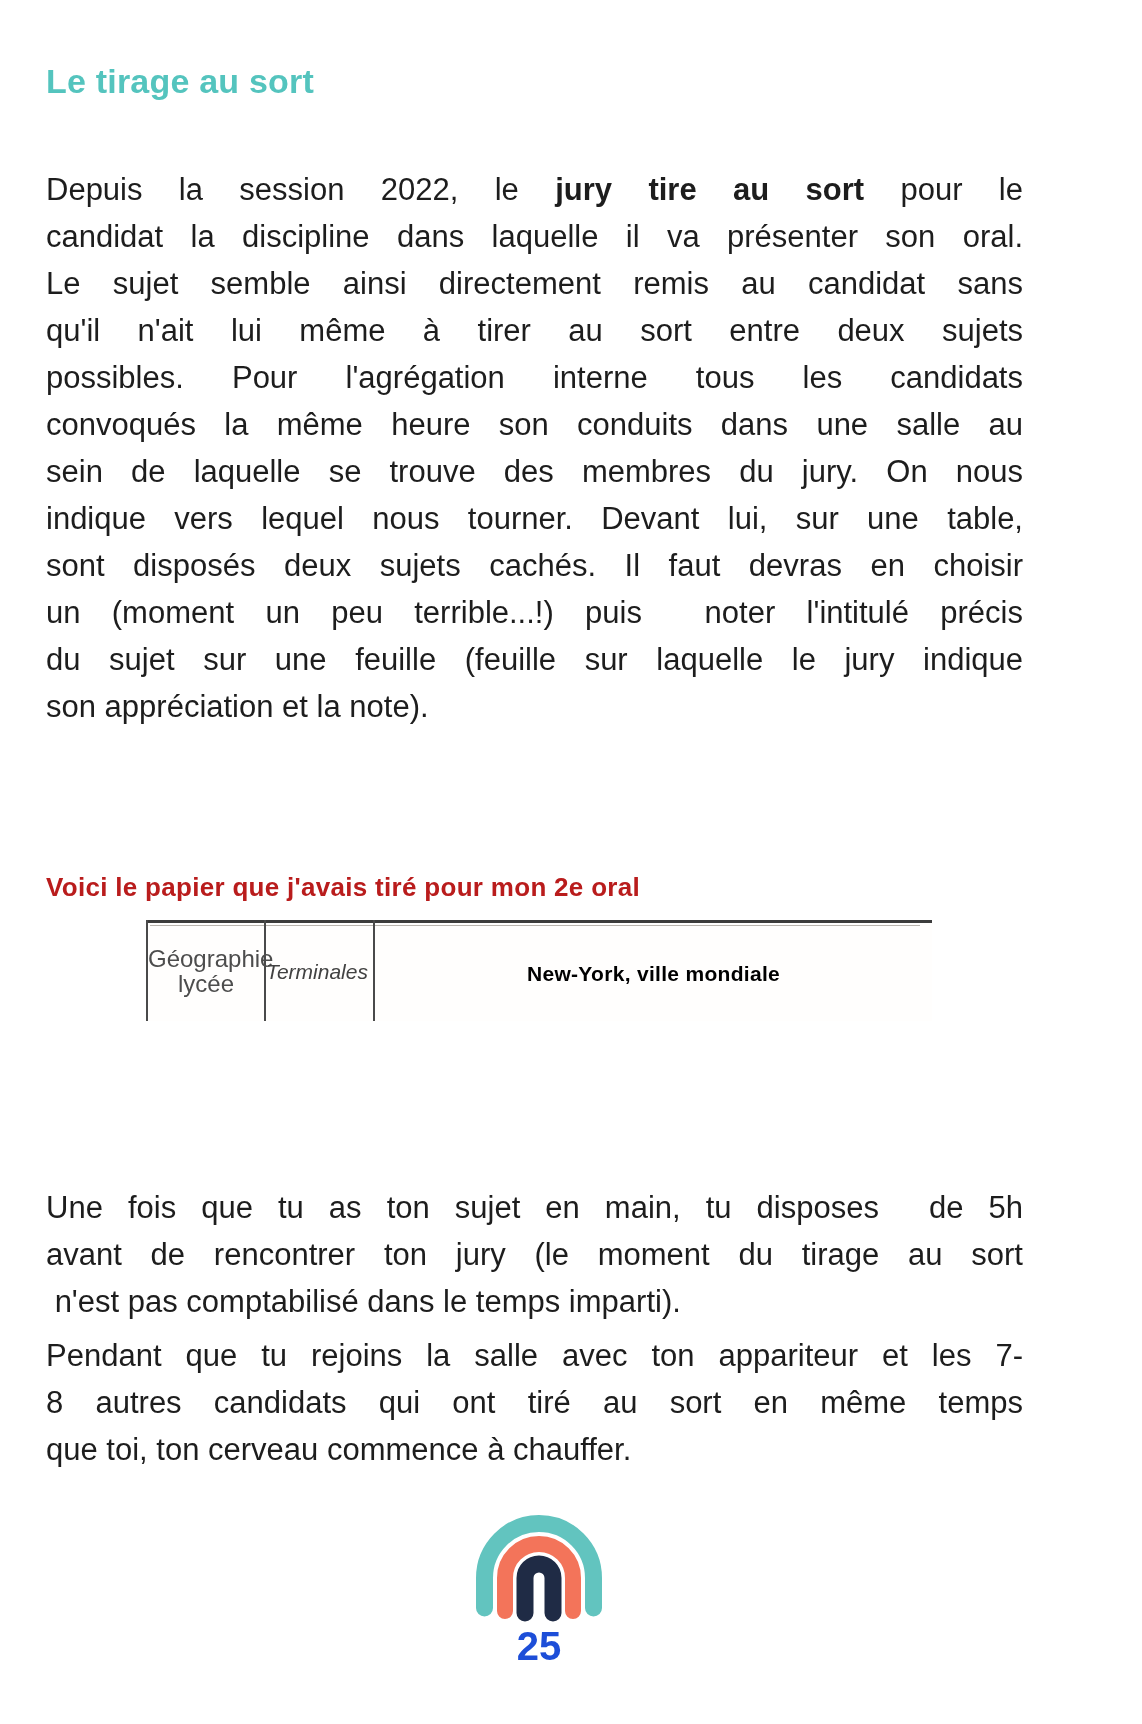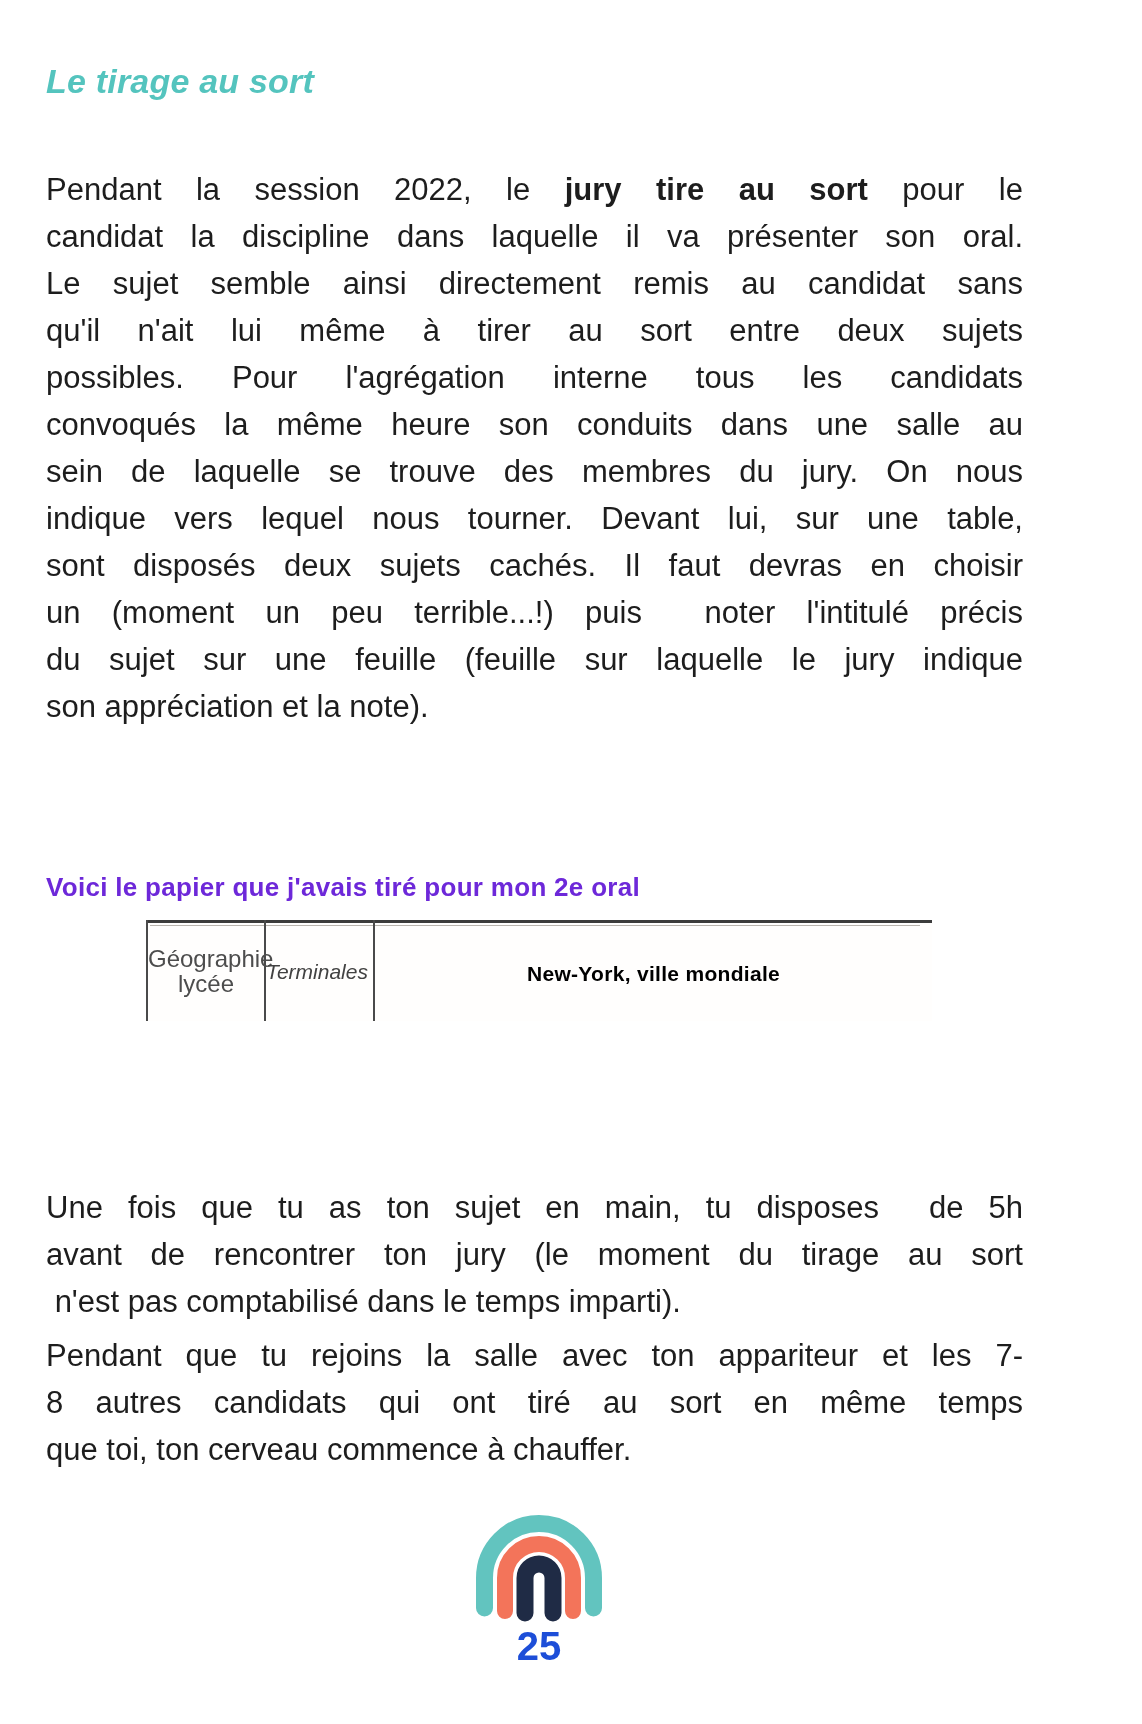--- a/index.html
+++ b/index.html
@@ -13,21 +13,20 @@
     overflow:hidden;
   }
   
   #heading{
     position:absolute;
     left:46px; top:62px;
     font-size:34px;
     font-weight:700;
     color:#54c4be;
     letter-spacing:0.2px;
-    font-style:italic;
   }
   
   .para{
     position:absolute;
     left:46px;
     width:977px;
     font-size:31px;
     line-height:47px;
     color:#1d1d1d;
   }
@@ -43,21 +42,21 @@
   #para1{top:166px;}
   #para2{top:1184px;}
   #para3{top:1332px;}
   .line b{font-weight:700;}
   
   #scan-caption{
     position:absolute;
     left:46px; top:872px;
     font-size:26px;
     font-weight:700;
-    color:#6d28d9;
+    color:#b91c1c;
     letter-spacing:0.3px;
   }
   
   #scan{
     position:absolute;
     left:146px; top:920px;
     width:786px; height:101px;
     background:#fffefd;
   }
   #scan .topline{
@@ -117,21 +116,21 @@
   }
 </style>
 </head>
 <body>
 
 <div id="page">
 
   <div id="heading">Le tirage au sort</div>
 
   <div id="para1" class="para">
-    <div class="line"><span>Pendant la session 2022, le </span><b>jury tire au sort</b><span> pour le</span></div>
+    <div class="line"><span>Depuis la session 2022, le </span><b>jury tire au sort</b><span> pour le</span></div>
     <div class="line">candidat la discipline dans laquelle il va présenter son oral.</div>
     <div class="line">Le sujet semble ainsi directement remis au candidat sans</div>
     <div class="line">qu'il n'ait lui même à tirer au sort entre deux sujets</div>
     <div class="line">possibles. Pour l'agrégation interne tous les candidats</div>
     <div class="line">convoqués la même heure son conduits dans une salle au</div>
     <div class="line">sein de laquelle se trouve des membres du jury. On nous</div>
     <div class="line">indique vers lequel nous tourner. Devant lui, sur une table,</div>
     <div class="line">sont disposés deux sujets cachés. Il faut devras en choisir</div>
     <div class="line">un (moment un peu terrible...!) puis  noter l'intitulé précis</div>
     <div class="line">du sujet sur une feuille (feuille sur laquelle le jury indique</div>

